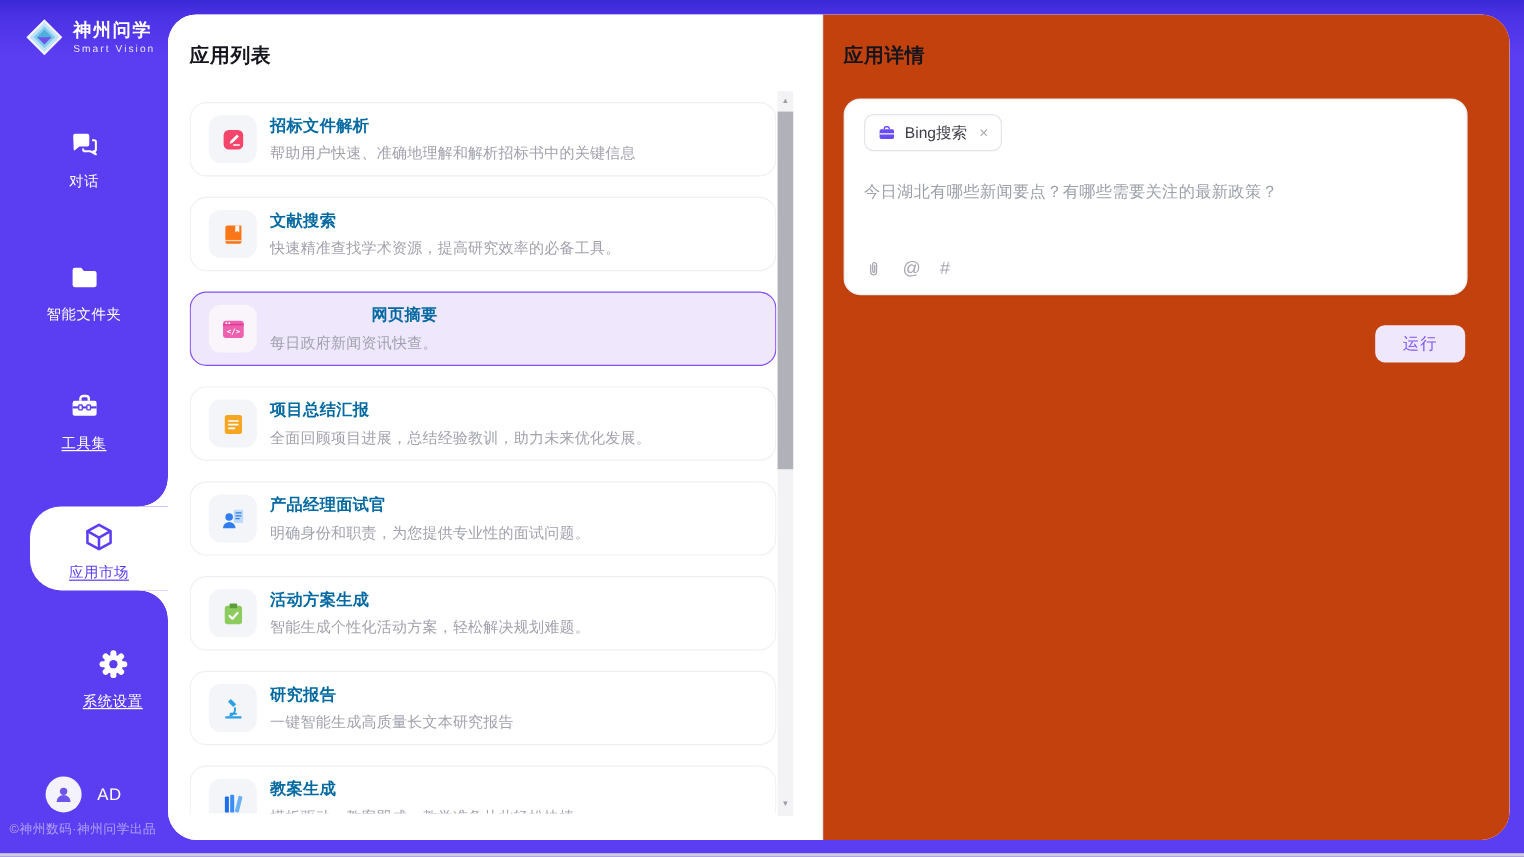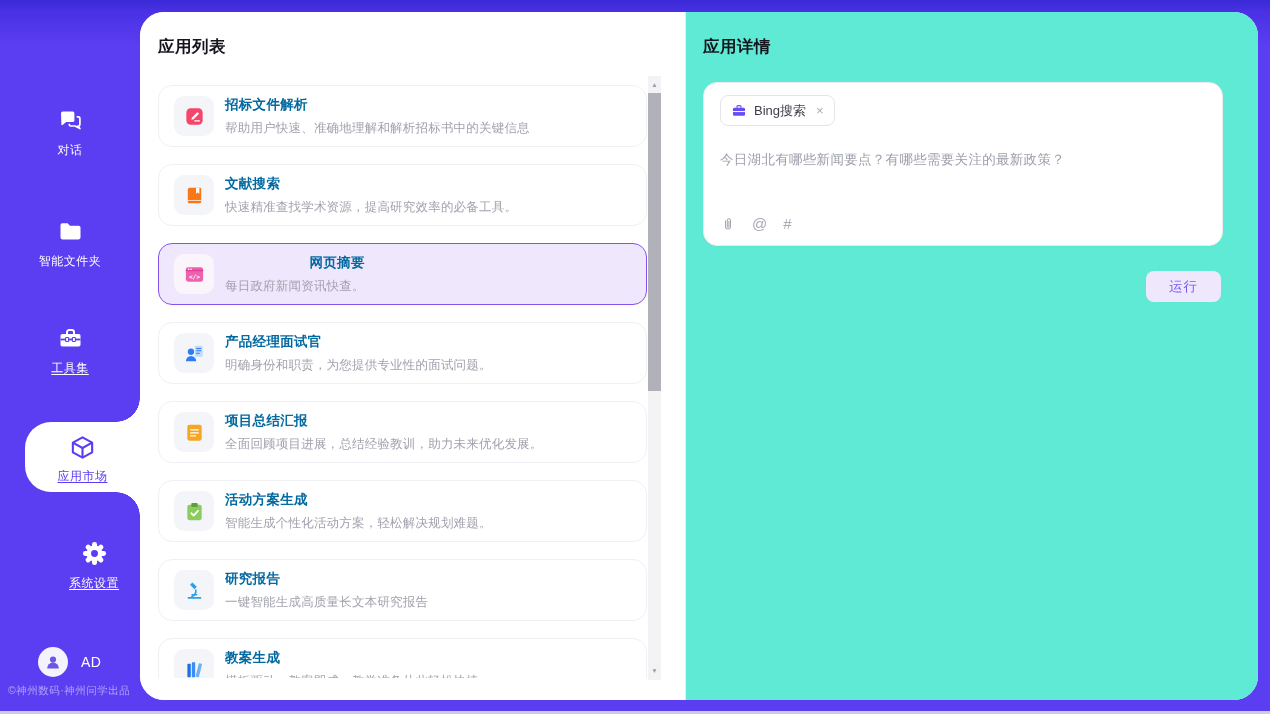--- a/index.html
+++ b/index.html
@@ -59,39 +59,54 @@
   .card-text{margin-left:11px;min-width:0;}
   .card-title{font-size:13.5px;font-weight:700;color:#0369a1;margin-bottom:6px;letter-spacing:.3px;}
   .card-desc{font-size:12.5px;color:#a2a2ae;letter-spacing:.2px;white-space:nowrap;}
 
   .scrollbar{position:absolute;left:508px;top:64px;width:13px;height:604px;background:#f3f3f6;}
   .sb-arrow{position:absolute;left:0;width:13px;text-align:center;font-size:6.5px;color:#9d9da6;cursor:pointer;line-height:8px;}
   .sb-arrow.up{top:5px;}
   .sb-arrow.down{bottom:5px;}
   .sb-thumb{position:absolute;left:0;top:17px;width:13px;height:298px;background:#b1b1b9;cursor:pointer;}
 
-  .detail-col{flex:1;position:relative;background:#5eead4;border-left:1px solid #ececf1;}
+  .detail-col{flex:1;position:relative;background:#c2410c;border-left:1px solid #ececf1;}
   .prompt-card{position:absolute;left:17px;top:70px;width:520px;height:164px;background:#fff;
     border:1px solid #ebebf1;border-radius:14px;box-sizing:border-box;box-shadow:0 1px 2px rgba(20,20,40,.02);}
   .tag{position:absolute;left:16px;top:12px;height:31px;display:inline-flex;align-items:center;gap:7px;
     padding:0 10px;border:1px solid #e4e4eb;border-radius:8px;background:#fff;box-sizing:border-box;cursor:pointer;}
   .tag svg{width:16px;height:16px;display:block;}
   .tag-label{font-size:13px;color:#3e3e49;}
   .tag-x{font-size:13px;color:#ababb6;margin-left:3px;cursor:pointer;}
   .prompt-text{position:absolute;left:16px;top:68px;right:16px;font-size:13.5px;color:#9da0ab;letter-spacing:.3px;cursor:text;}
   .prompt-tools{position:absolute;left:16px;bottom:13px;display:flex;align-items:center;gap:16px;color:#a8a8b2;font-size:15px;}
   .prompt-tools .glyph{cursor:pointer;line-height:16px;}
   .prompt-tools svg{width:16px;height:16px;display:block;}
   .run-btn{position:absolute;right:37px;top:259px;width:75px;height:31px;background:#efe8fd;color:#7a57f6;
     font-size:13.5px;border:none;border-radius:8px;cursor:pointer;font-family:inherit;letter-spacing:1px;}
 </style>
 </head>
 <body>
 
 <div class="sidebar">
+  <div class="logo">
+    <span>
+        <svg viewBox="0 0 34 34">
+          <polygon points="17,2 32,17 17,32 2,17" fill="#ffffff" opacity="0.95"></polygon>
+          <polygon points="17,4.5 29.5,17 17,29.5 4.5,17" fill="#bfe3f7"></polygon>
+          <polygon points="17,8 26,17 17,26 8,17" fill="#7fcbee"></polygon>
+          <polygon points="17,11 23,17 17,23 11,17" fill="#6d54ea"></polygon>
+          <polygon points="17,11 23,17 11,17" fill="#49c7d8" opacity="0.8"></polygon>
+        </svg>
+      </span>
+    <div>
+      <div class="brand-name">神州问学</div>
+      <div class="brand-sub">Smart Vision</div>
+    </div>
+  </div>
 
   <nav id="side-nav">
       <div class="nav-item"><span class="nav-icon"><svg viewBox="0 0 27 27" fill="none">
             <path d="M4 6.2A1.7 1.7 0 0 1 5.7 4.5h10a1.7 1.7 0 0 1 1.7 1.7v7.2a1.7 1.7 0 0 1-1.7 1.7H9.2l-3.6 3c-.6.5-1.2.2-1.2-.6z" fill="#fff"></path>
             <path d="M19.7 9.8h1.7a1.5 1.5 0 0 1 1.5 1.5v6.2a1.5 1.5 0 0 1-1.5 1.5h-.5l2 2.6-4.8-2.6h-4.3a1.5 1.5 0 0 1-1.5-1.5v-.7" stroke="#fff" stroke-width="1.7" stroke-linejoin="round"></path>
           </svg></span><span class="nav-label">对话</span></div>
       <div class="nav-item"><span class="nav-icon"><svg viewBox="0 0 27 27">
             <path d="M3.5 7A1.8 1.8 0 0 1 5.3 5.2h5.4l2.2 2.6h8.8A1.8 1.8 0 0 1 23.5 9.6v10A1.8 1.8 0 0 1 21.7 21.4H5.3A1.8 1.8 0 0 1 3.5 19.6z" fill="#fff"></path>
           </svg></span><span class="nav-label">智能文件夹</span></div>
       <div class="nav-item"><span class="nav-icon"><svg viewBox="0 0 27 27">
@@ -175,41 +190,41 @@
             </svg>
           </span>
           <div class="card-text">
             <div class="card-title">网页摘要</div>
             <div class="card-desc">每日政府新闻资讯快查。</div>
           </div>
         </div>
         <div class="app-card">
           <span class="tile">
             <svg viewBox="0 0 24 24">
+              <rect x="4.5" y="4" width="15" height="16.5" rx="2.2" fill="#f5a623"></rect>
+              <path d="M8 9.2h8M8 12.4h8M8 15.6h5" stroke="#fff" stroke-width="1.4" stroke-linecap="round"></path>
+            </svg>
+          </span>
+          <div class="card-text">
+            <div class="card-title">项目总结汇报</div>
+            <div class="card-desc">全面回顾项目进展，总结经验教训，助力未来优化发展。</div>
+          </div>
+        </div>
+        <div class="app-card">
+          <span class="tile">
+            <svg viewBox="0 0 24 24">
               <rect x="12.3" y="4" width="8.2" height="11.5" rx="1.3" fill="#bedbfd"></rect>
               <path d="M14.2 6.7h4.4M14.2 9.2h4.4M14.2 11.7h2.8" stroke="#2f7df0" stroke-width="1.1" stroke-linecap="round"></path>
               <circle cx="8.3" cy="10.2" r="3.3" fill="#2f7df0"></circle>
               <path d="M3 20a5.4 5.4 0 0 1 10.8 0z" fill="#2f7df0"></path>
             </svg>
           </span>
           <div class="card-text">
             <div class="card-title">产品经理面试官</div>
             <div class="card-desc">明确身份和职责，为您提供专业性的面试问题。</div>
-          </div>
-        </div>
-        <div class="app-card">
-          <span class="tile">
-            <svg viewBox="0 0 24 24">
-              <rect x="4.5" y="4" width="15" height="16.5" rx="2.2" fill="#f5a623"></rect>
-              <path d="M8 9.2h8M8 12.4h8M8 15.6h5" stroke="#fff" stroke-width="1.4" stroke-linecap="round"></path>
-            </svg>
-          </span>
-          <div class="card-text">
-            <div class="card-title">项目总结汇报</div>
-            <div class="card-desc">全面回顾项目进展，总结经验教训，助力未来优化发展。</div>
           </div>
         </div>
         <div class="app-card">
           <span class="tile">
             <svg viewBox="0 0 24 24">
               <rect x="4.5" y="5" width="15" height="16" rx="2.2" fill="#8ccb5e"></rect>
               <rect x="8.7" y="3" width="6.6" height="4.2" rx="1" fill="#5f9e3a"></rect>
               <path d="M8.6 13.8l2.5 2.5 4.5-5" stroke="#fff" stroke-width="1.9" fill="none" stroke-linecap="round" stroke-linejoin="round"></path>
             </svg>
           </span>

